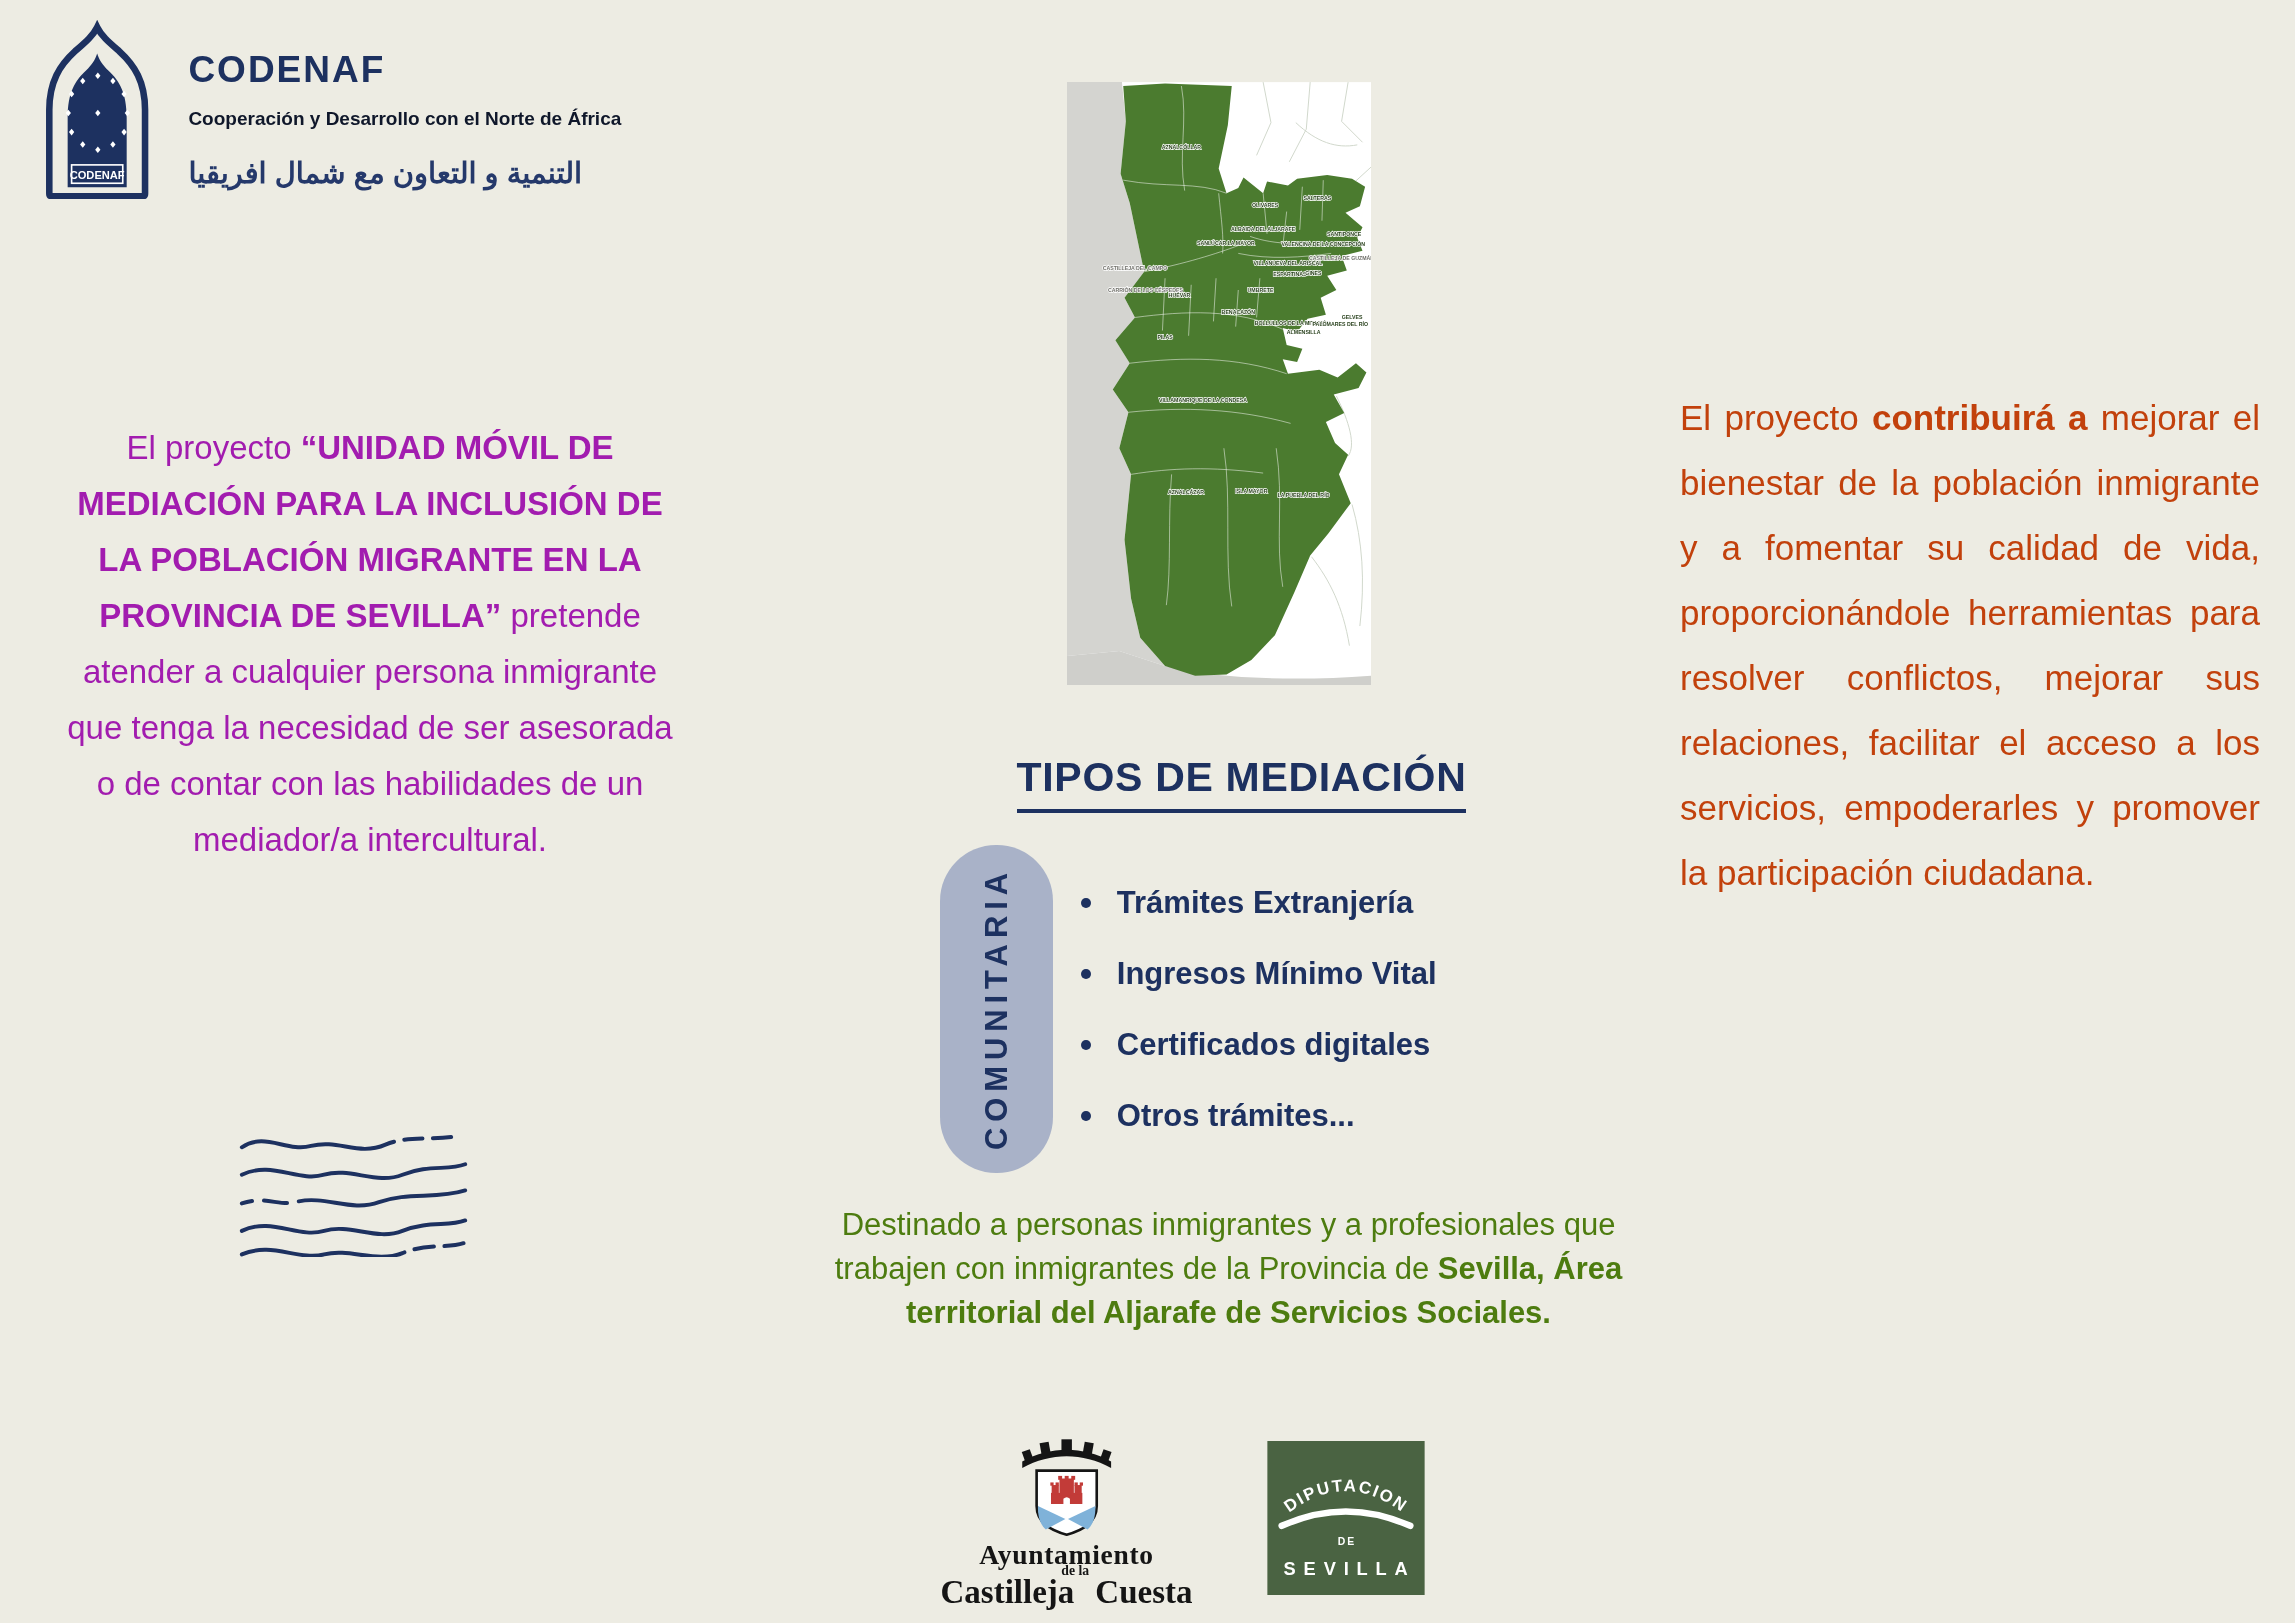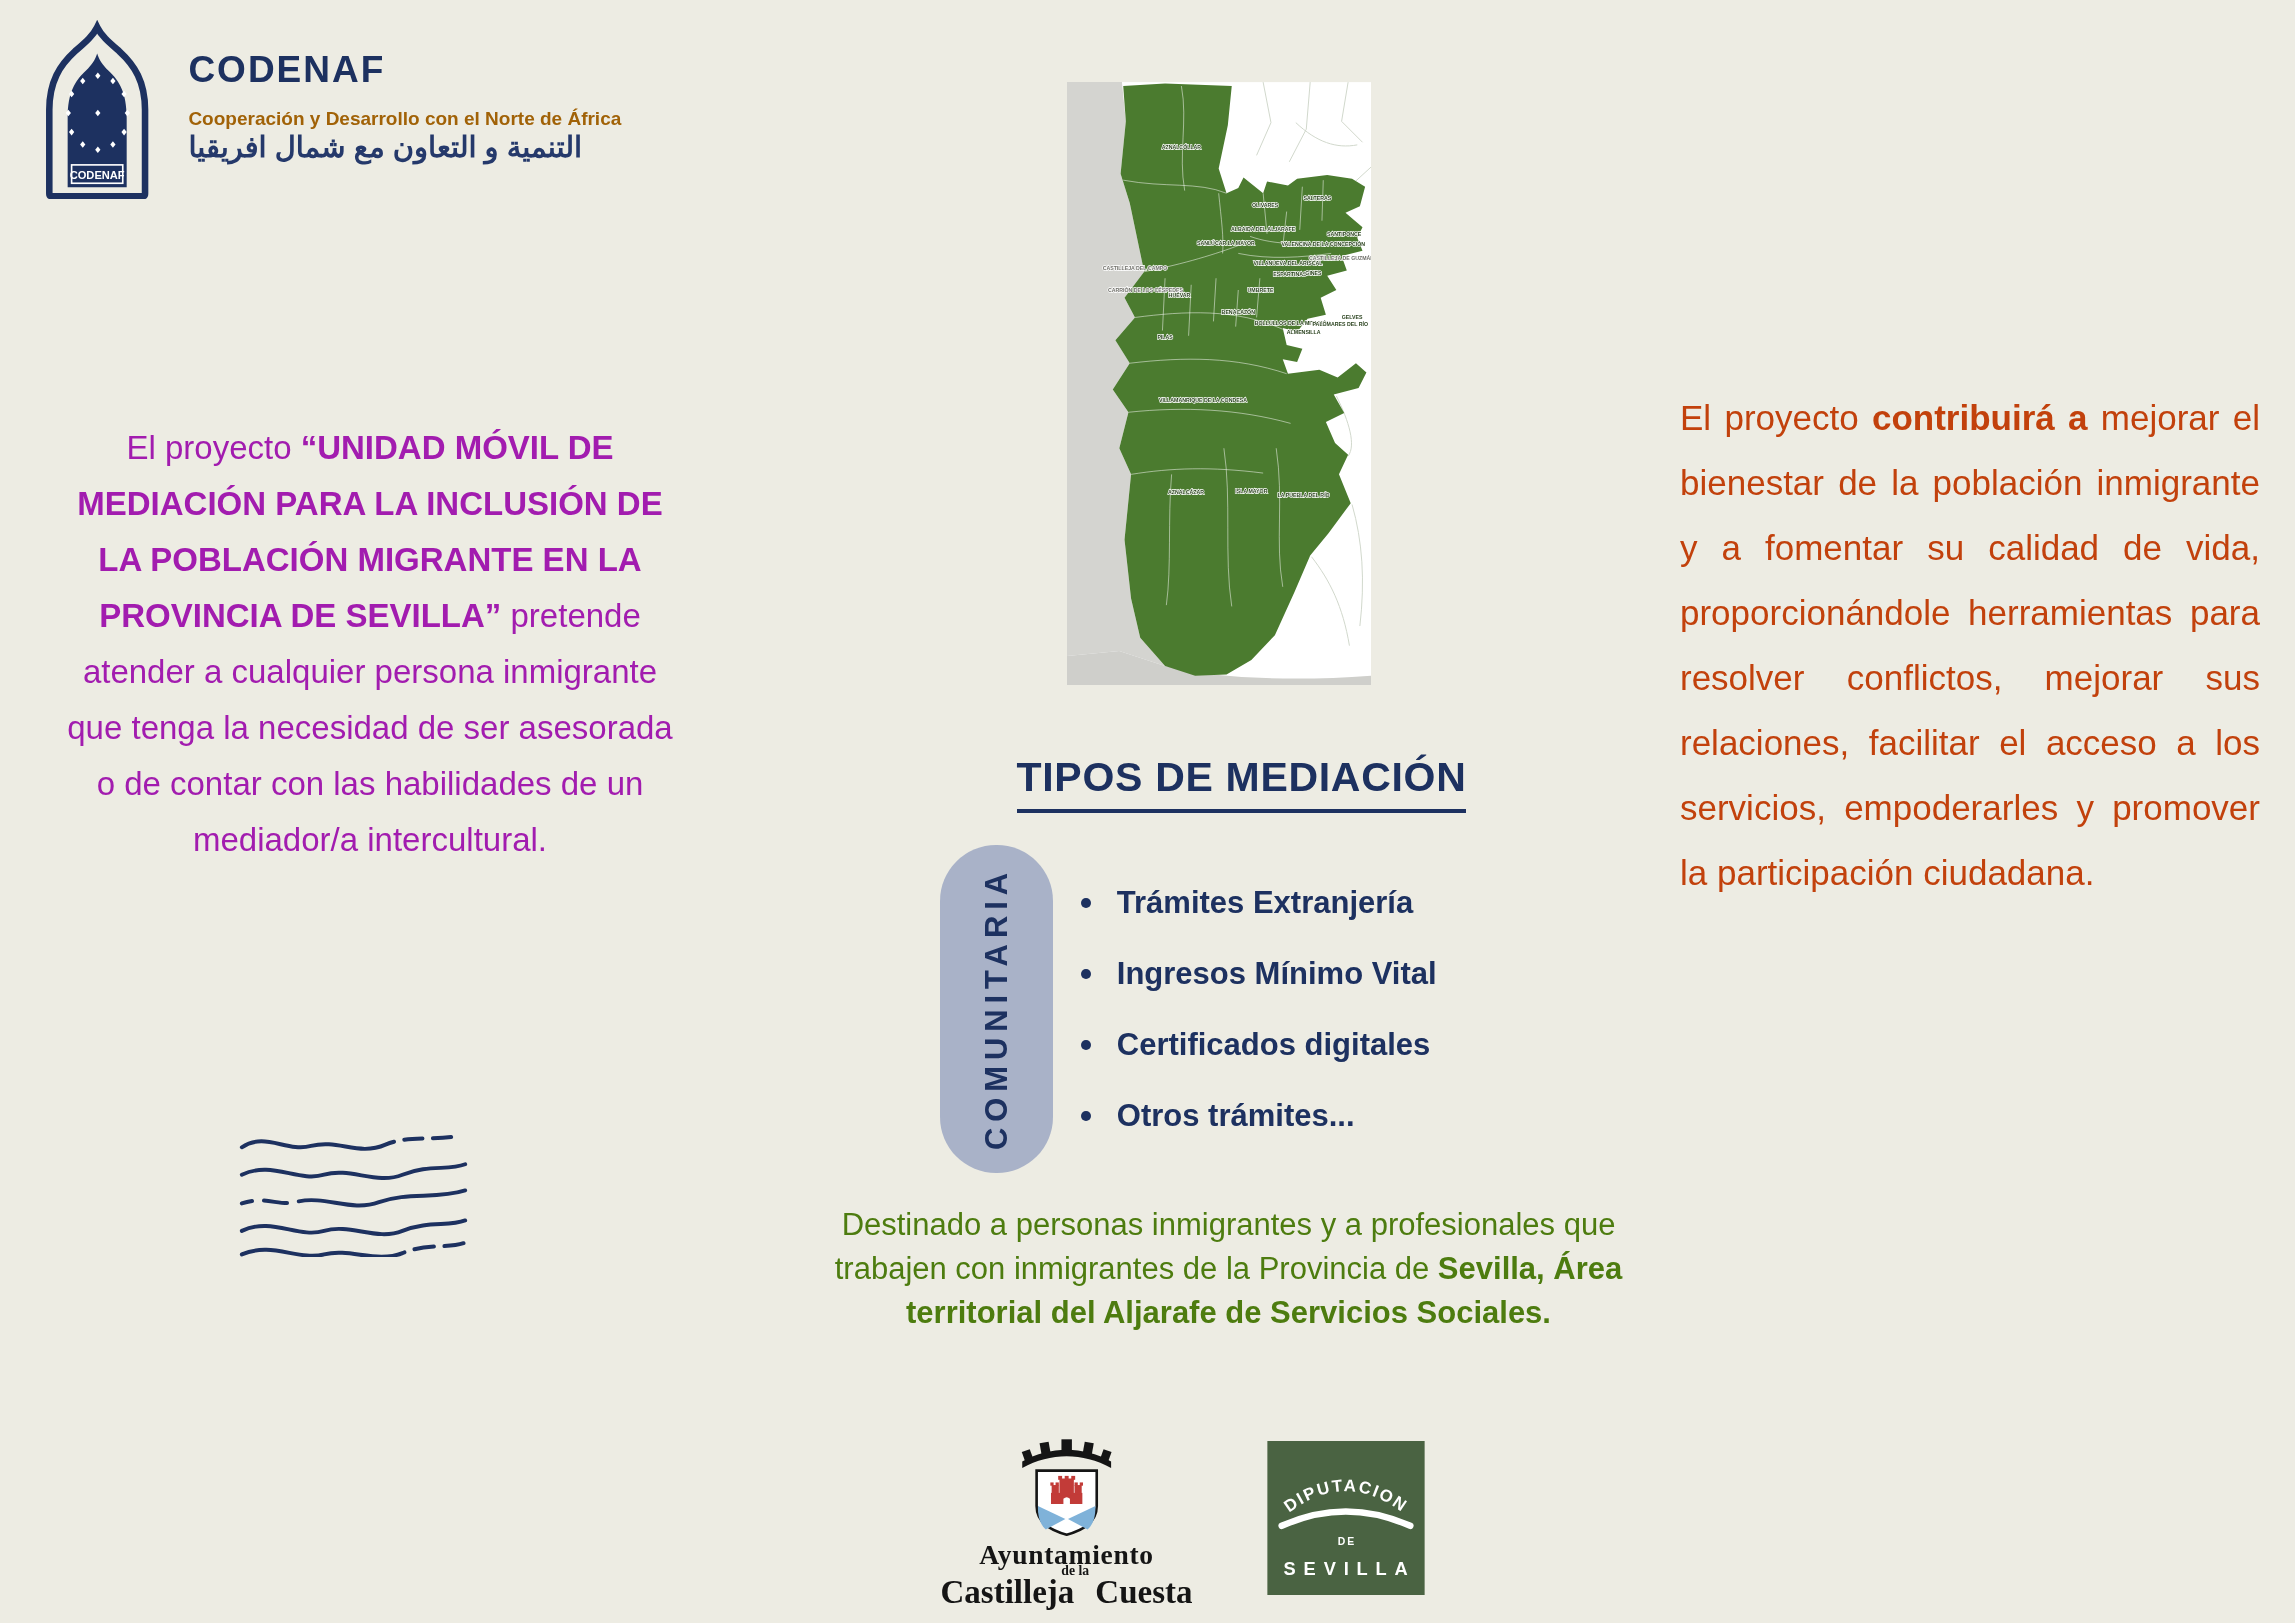--- a/index.html
+++ b/index.html
@@ -9,22 +9,22 @@
     width:2295px;height:1623px;
     background:#edece3;
     font-family:"Liberation Sans",sans-serif;
     color:#1d3160;
     overflow:hidden;
   }
   
   .brand{position:absolute;left:29.4px;top:18.3px;display:flex;gap:22px;}
   .brand-text{padding-top:31px;}
   .brand-name{font-size:37px;font-weight:700;letter-spacing:2px;color:#1d3160;}
-  .brand-sub{font-size:19px;font-weight:700;margin-top:17px;color:#a16207;}
-  .brand-ar{font-size:29px;font-weight:700;margin-top:0;direction:rtl;text-align:left;color:#25396b;}
+  .brand-sub{font-size:19px;font-weight:700;margin-top:17px;color:#0f172a;}
+  .brand-ar{font-size:29px;font-weight:700;margin-top:26px;direction:rtl;text-align:left;color:#25396b;}
   
   .intro{
     position:absolute;left:56px;top:420px;width:628px;
     text-align:center;font-size:33px;line-height:56px;font-weight:400;color:#a21caf;
   }
   .intro b{font-weight:700;}
   .waves{position:absolute;left:239px;top:1129px;}
   
   .map{position:absolute;left:1067px;top:82px;width:304px;height:603px;}
   .ml{font:700 8px "Liberation Sans",sans-serif;fill:#28401c;stroke:#ffffff;stroke-width:2px;paint-order:stroke;text-anchor:middle;}

